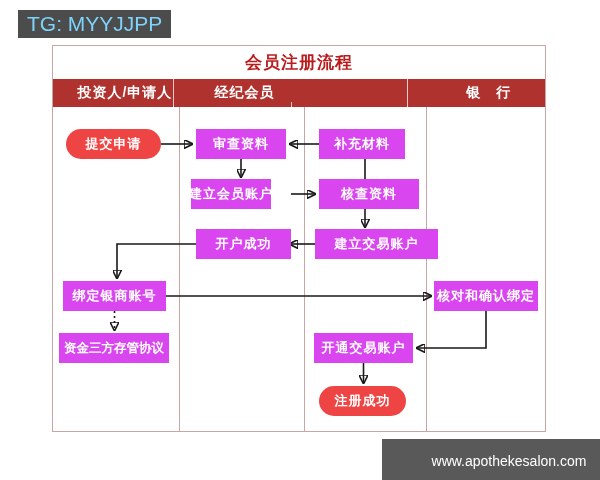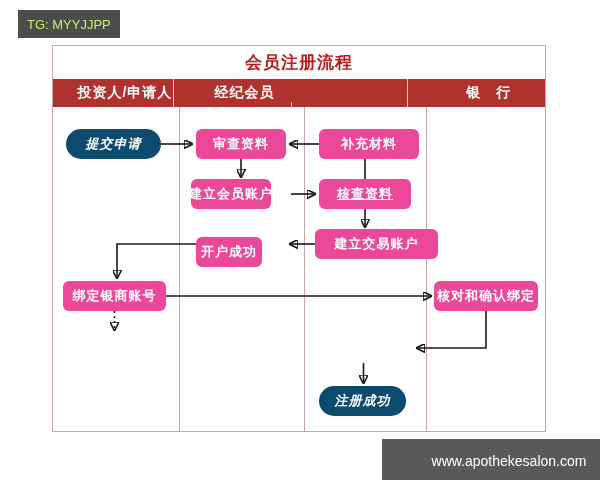--- a/index.html
+++ b/index.html
@@ -3,21 +3,21 @@
 <meta charset="utf-8">
 <style>
   * { margin:0; padding:0; box-sizing:border-box; }
   html,body { width:600px; height:480px; background:#ffffff; overflow:hidden;
               font-family:"Liberation Sans", sans-serif; }
   .stage { position:relative; width:600px; height:480px; background:#ffffff; }
 
   
   .tg-badge {
     position:absolute; left:18px; top:10px; height:28px;
-    background:#4c4c4c; color:#bef264; font-size:13px;
+    background:#4c4c4c; color:#7dd3fc; font-size:21px;
     display:flex; align-items:center; padding:0 9px; white-space:nowrap;
   }
   .watermark {
     position:absolute; right:0; top:439px; width:218px; height:44px;
     background:#595959; color:#ffffff; font-size:14px;
     display:flex; align-items:center; justify-content:center; white-space:nowrap;padding-left:36px;
   }
 
   
   .frame {
@@ -42,32 +42,32 @@
   .hc3 { width:122px; border-left:1px solid rgba(255,255,255,0.75);margin-top:23px; }
   .hc4 { width:145px; border-left:1px solid rgba(255,255,255,0.75); }
 
   .col-divider {
     position:absolute; top:61px; bottom:0; width:1px; background:#c9a6a6;
   }
   .cd1 { left:126px; } .cd2 { left:251px; } .cd3 { left:373px; }
 
   
   .node {
-    position:absolute; height:30px; background:#ec4899; color:#ffffff;
+    position:absolute; height:30px; background:#d946ef; color:#ffffff;
     font-size:13px; font-weight:bold; letter-spacing:1px;
-    display:flex; align-items:center; justify-content:center; white-space:nowrap;border-radius:6px;
+    display:flex; align-items:center; justify-content:center; white-space:nowrap;
   }
-  .pill { background:#0c4a6e; border-radius:15px;font-style:italic; }
+  .pill { background:#ef4444; border-radius:15px; }
 
   .n-submit   { left:13px;  top:83px;  width:95px; }
   .n-review   { left:143px; top:83px;  width:90px; }
-  .n-supp     { left:266px; top:83px;  width:100px; }
+  .n-supp     { left:266px; top:83px;  width:86px; }
   .n-member   { left:138px; top:133px; width:80px; }
-  .n-verify   { left:266px; top:133px; width:92px;text-decoration:underline; }
-  .n-opened   { left:143px; top:191px; width:66px; }
+  .n-verify   { left:266px; top:133px; width:100px; }
+  .n-opened   { left:143px; top:183px; width:95px; }
   .n-trade    { left:262px; top:183px; width:123px; }
   .n-bind     { left:10px;  top:235px; width:103px; }
   .n-confirm  { left:381px; top:235px; width:104px; }
   .n-custody  { left:6px;   top:287px; width:110px; font-size:12.5px; letter-spacing:0; }
   .n-open     { left:261px; top:287px; width:99px; }
   .n-success  { left:266px; top:340px; width:87px; }
 
   svg.arrows { position:absolute; left:0; top:0; width:494px; height:387px; pointer-events:none; }
   svg.arrows path, svg.arrows line { stroke:#1a1a1a; stroke-width:1.6; fill:none; }
 </style>
@@ -115,19 +115,21 @@
 
     <div class="node pill n-submit">提交申请</div>
     <div class="node n-review">审查资料</div>
     <div class="node n-supp">补充材料</div>
     <div class="node n-member">建立会员账户</div>
     <div class="node n-verify">核查资料</div>
     <div class="node n-opened">开户成功</div>
     <div class="node n-trade">建立交易账户</div>
     <div class="node n-bind">绑定银商账号</div>
     <div class="node n-confirm">核对和确认绑定</div>
+    <div class="node n-custody">资金三方存管协议</div>
+    <div class="node n-open">开通交易账户</div>
     <div class="node pill n-success">注册成功</div>
 
   </div>
 
   <div class="watermark">www.apothekesalon.com</div>
 
 </div>
 
 </body></html>

